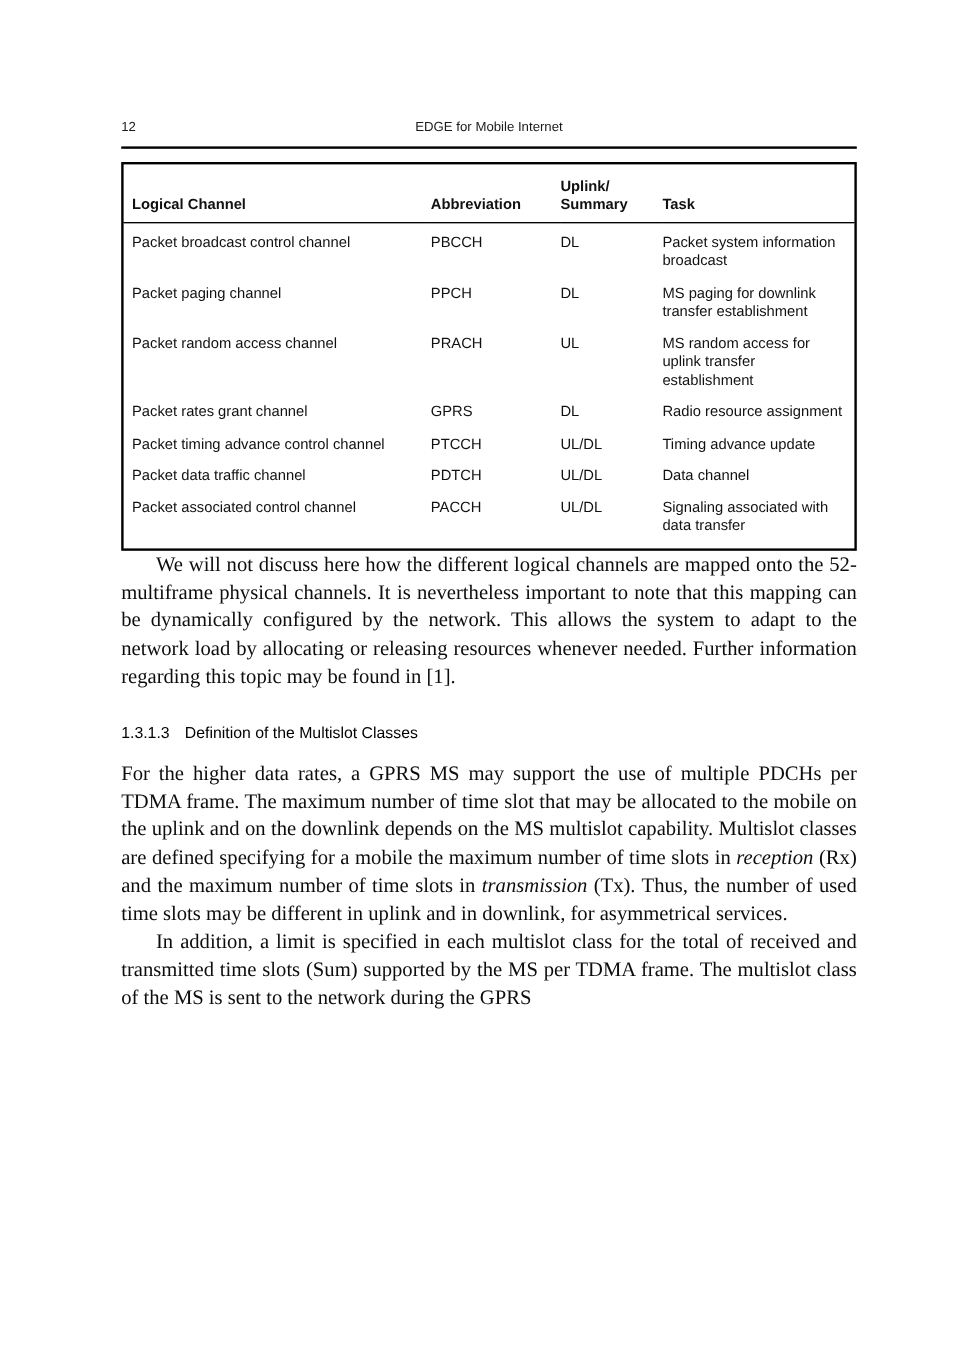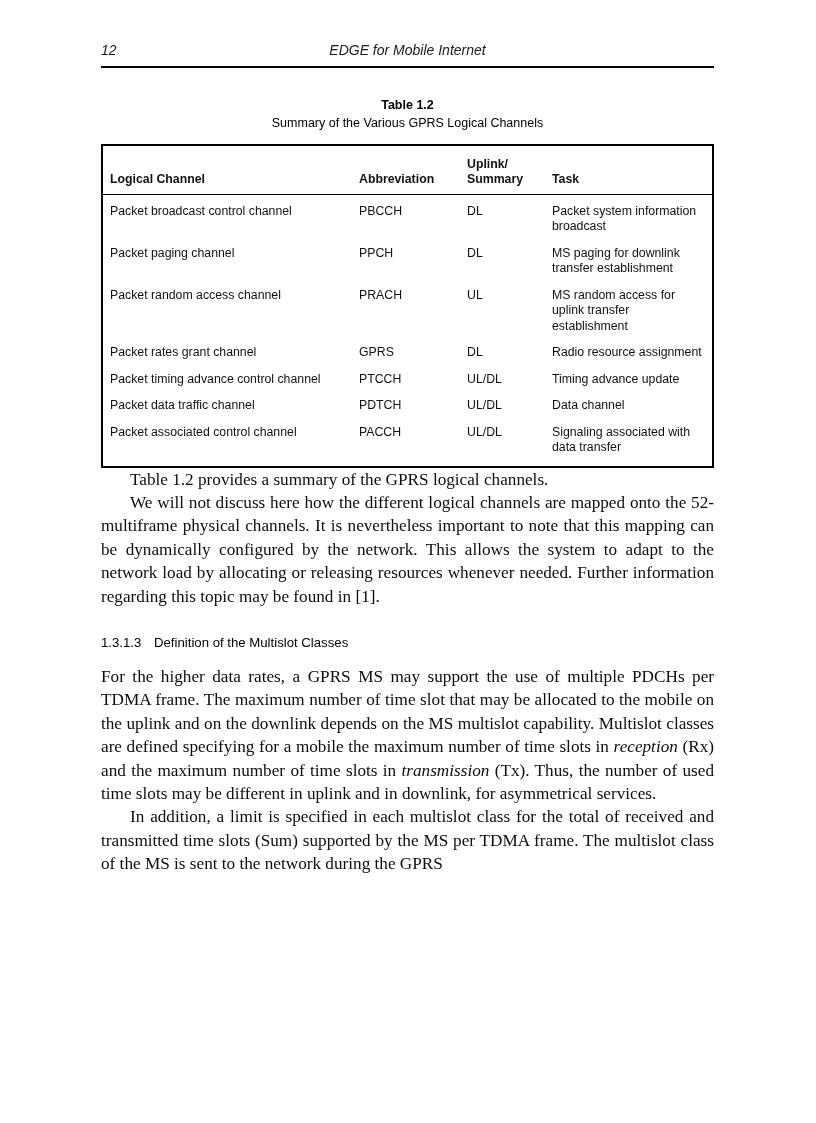--- a/index.html
+++ b/index.html
@@ -20,24 +20,23 @@
     left: 101px;
     top: 0;
     width: 613px;
   }
 
   
   .runhead {
     position: relative;
     height: 26px;
     font-family: "Liberation Sans", sans-serif;
-    font-size: 14px;
+    font-size: 11px;
     color: #1a1a1a;
-    margin-top: 42px;
-    font-style: italic;
+    margin-top: 98px;
   }
   .runhead .folio {
     position: absolute;
     left: 0;
     top: 0;
     line-height: 17px;
   }
   .runhead .title {
     position: absolute;
     left: 0;
@@ -150,24 +149,20 @@
 
 <div class="page">
   <div class="content">
 
     <div class="runhead">
       <span class="folio">12</span>
       <span class="title">EDGE for Mobile Internet</span>
     </div>
     <div class="head-rule"></div>
 
-    <div class="table-caption">
-      <div class="cap-num">Table 1.2</div>
-      <div class="cap-text">Summary of the Various GPRS Logical Channels</div>
-    </div>
 
     <div class="tbl-wrap">
       <table class="gprs">
         <thead>
           <tr>
             <th class="c-name">Logical Channel</th>
             <th class="c-abbr">Abbreviation</th>
             <th class="c-ud"><span>Uplink/</span><br><span>Summary</span></th>
             <th class="c-task">Task</th>
           </tr>
@@ -213,21 +208,20 @@
             <td class="c-name">Packet associated control channel</td>
             <td class="c-abbr">PACCH</td>
             <td class="c-ud">UL/DL</td>
             <td class="c-task">Signaling associated with data transfer</td>
           </tr>
         </tbody>
       </table>
     </div>
 
     <div class="body">
-      <p class="para indent p-block-1">Table 1.2 provides a summary of the GPRS logical channels.</p>
       <p class="para indent p-block-2">We will not discuss here how the different logical channels are mapped onto the 52-multiframe physical channels. It is nevertheless important to note that this mapping can be dynamically configured by the network. This allows the system to adapt to the network load by allocating or releasing resources whenever needed. Further information regarding this topic may be found in [1].</p>
 
       <h3 class="subhead">
         <span class="num">1.3.1.3</span><span>Definition of the Multislot Classes</span>
       </h3>
 
       <p class="para"><span>For the higher data rates, a GPRS MS may support the use of multiple PDCHs per TDMA frame. The maximum number of time slot that may be allocated to the mobile on the uplink and on the downlink depends on the MS multislot capability. Multislot classes are defined specifying for a mobile the maximum number of time slots in </span><span class="ital">reception</span><span> (Rx) and the maximum number of time slots in </span><span class="ital">transmission</span><span> (Tx). Thus, the number of used time slots may be different in uplink and in downlink, for asymmetrical services.</span></p>
 
       <p class="para indent">In addition, a limit is specified in each multislot class for the total of received and transmitted time slots (Sum) supported by the MS per TDMA frame. The multislot class of the MS is sent to the network during the GPRS</p>
     </div>

